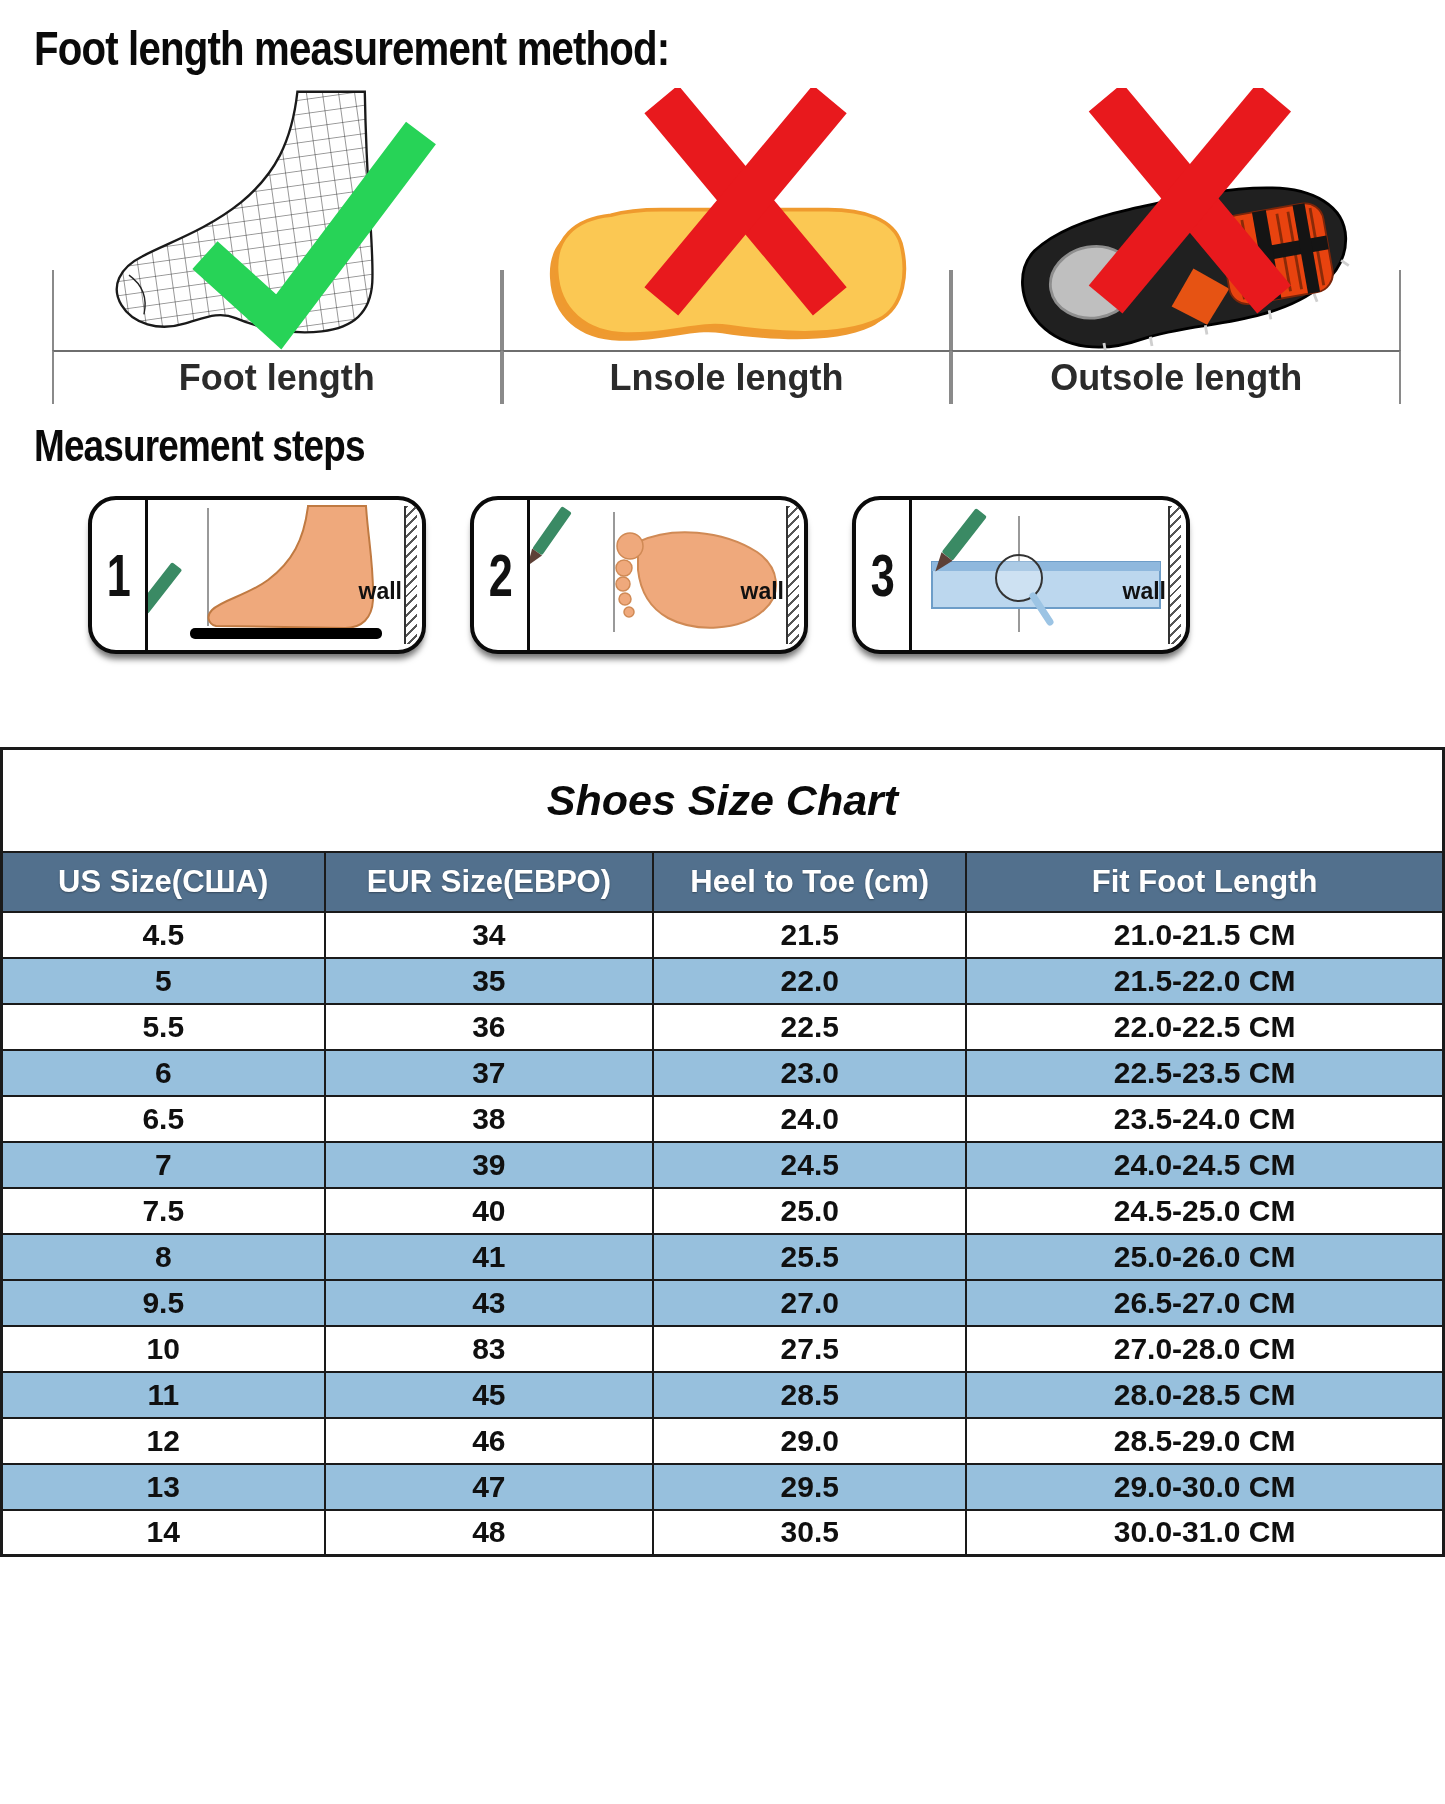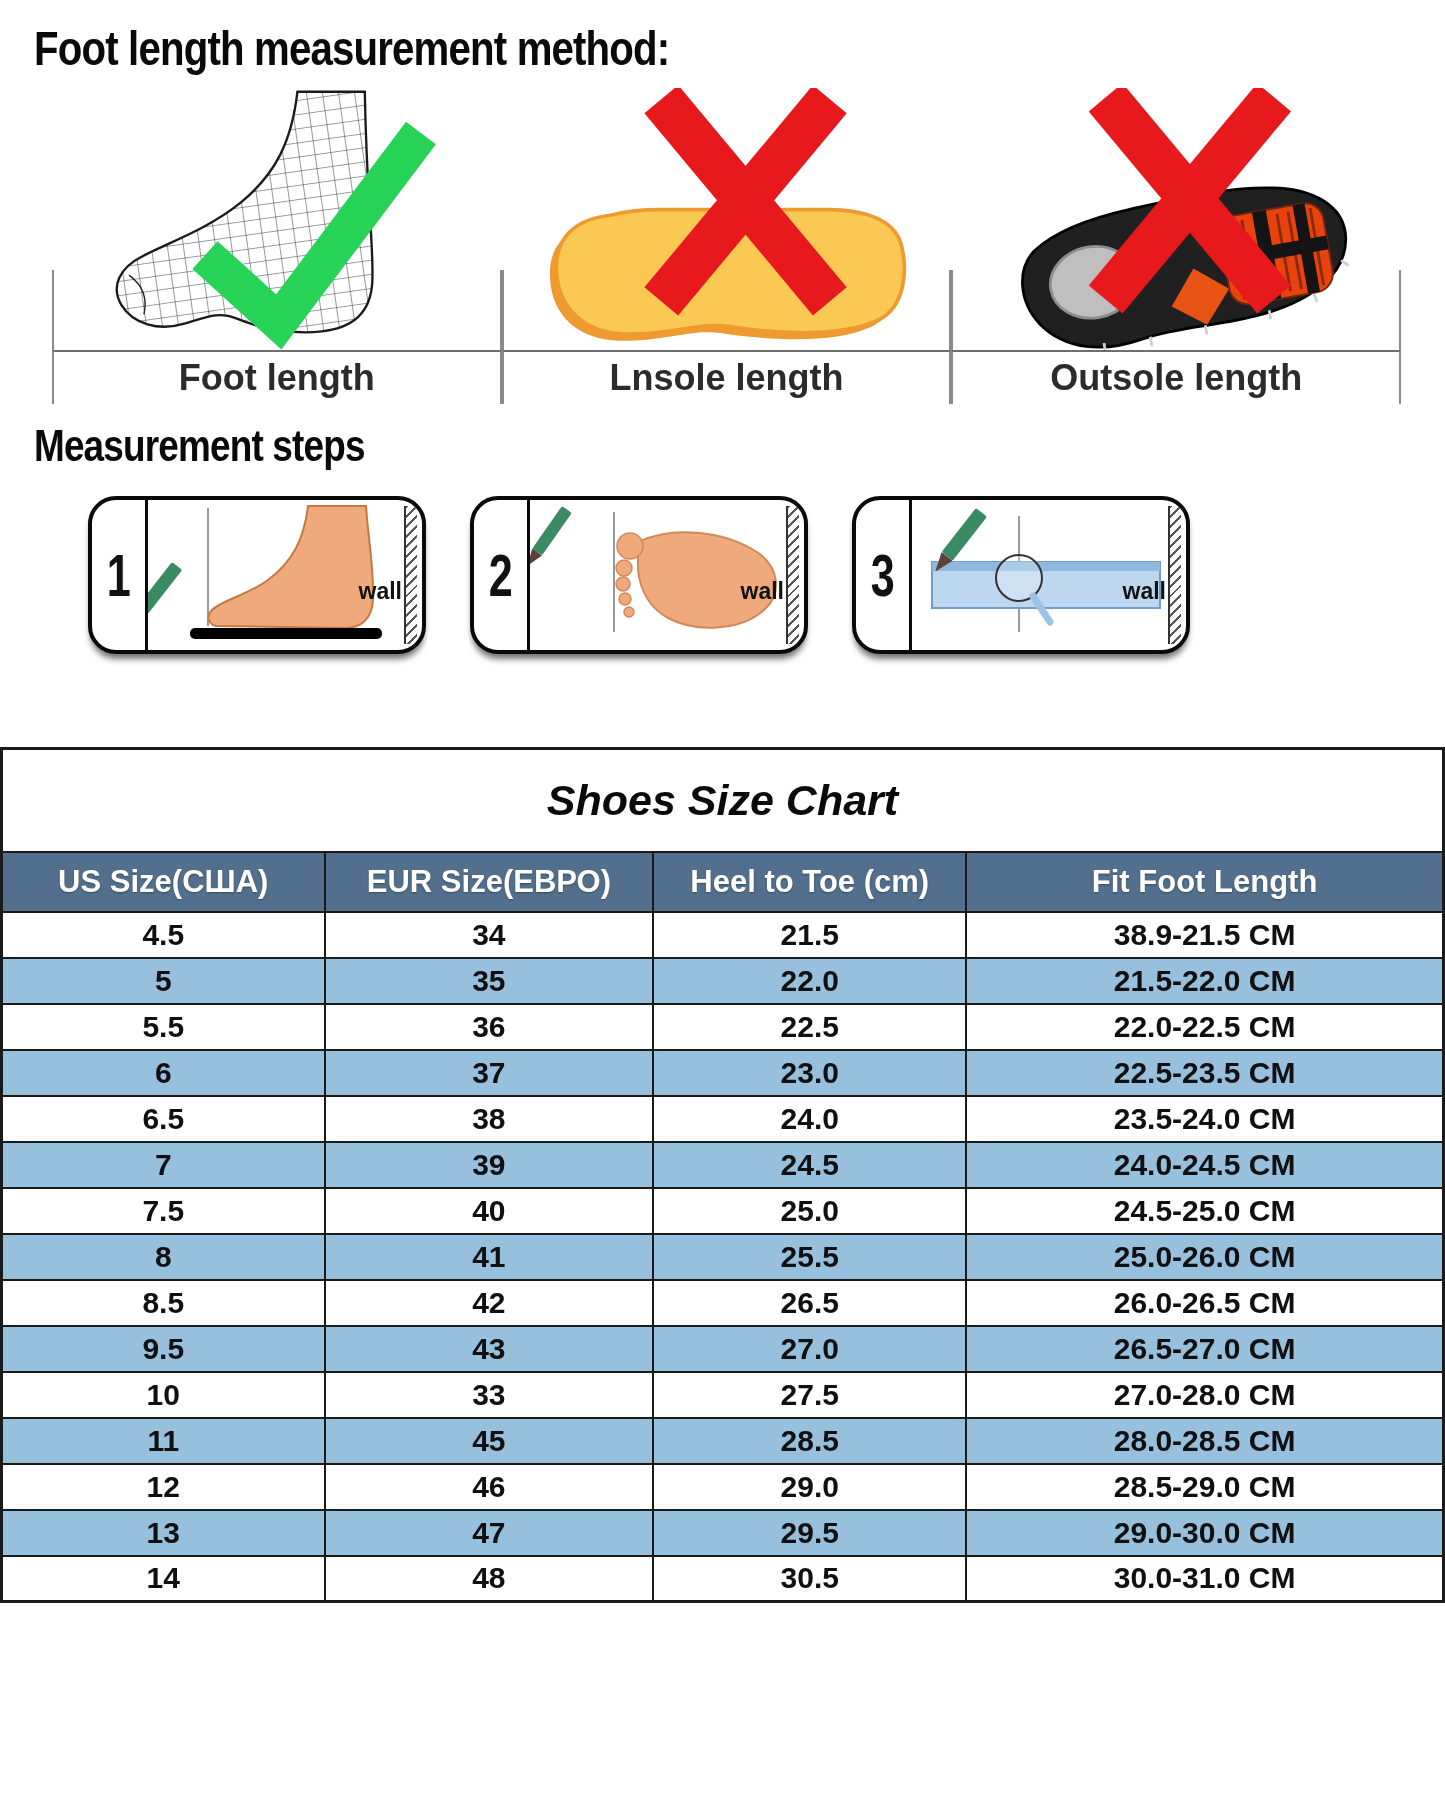--- a/index.html
+++ b/index.html
@@ -261,21 +261,21 @@
         <th>EUR Size(ЕВРО)</th>
         <th>Heel to Toe (cm)</th>
         <th>Fit Foot Length</th>
       </tr>
     </thead>
     <tbody>
         <tr>
           <td>4.5</td>
           <td>34</td>
           <td>21.5</td>
-          <td>38.9-21.5 CM</td>
+          <td>21.0-21.5 CM</td>
         </tr>
         <tr class="alt">
           <td>5</td>
           <td>35</td>
           <td>22.0</td>
           <td>21.5-22.0 CM</td>
         </tr>
         <tr>
           <td>5.5</td>
           <td>36</td>
@@ -305,35 +305,29 @@
           <td>40</td>
           <td>25.0</td>
           <td>24.5-25.0 CM</td>
         </tr>
         <tr class="alt">
           <td>8</td>
           <td>41</td>
           <td>25.5</td>
           <td>25.0-26.0 CM</td>
         </tr>
-        <tr>
-          <td>8.5</td>
-          <td>42</td>
-          <td>26.5</td>
-          <td>26.0-26.5 CM</td>
-        </tr>
         <tr class="alt">
           <td>9.5</td>
           <td>43</td>
           <td>27.0</td>
           <td>26.5-27.0 CM</td>
         </tr>
         <tr>
           <td>10</td>
-          <td>33</td>
+          <td>83</td>
           <td>27.5</td>
           <td>27.0-28.0 CM</td>
         </tr>
         <tr class="alt">
           <td>11</td>
           <td>45</td>
           <td>28.5</td>
           <td>28.0-28.5 CM</td>
         </tr>
         <tr>

